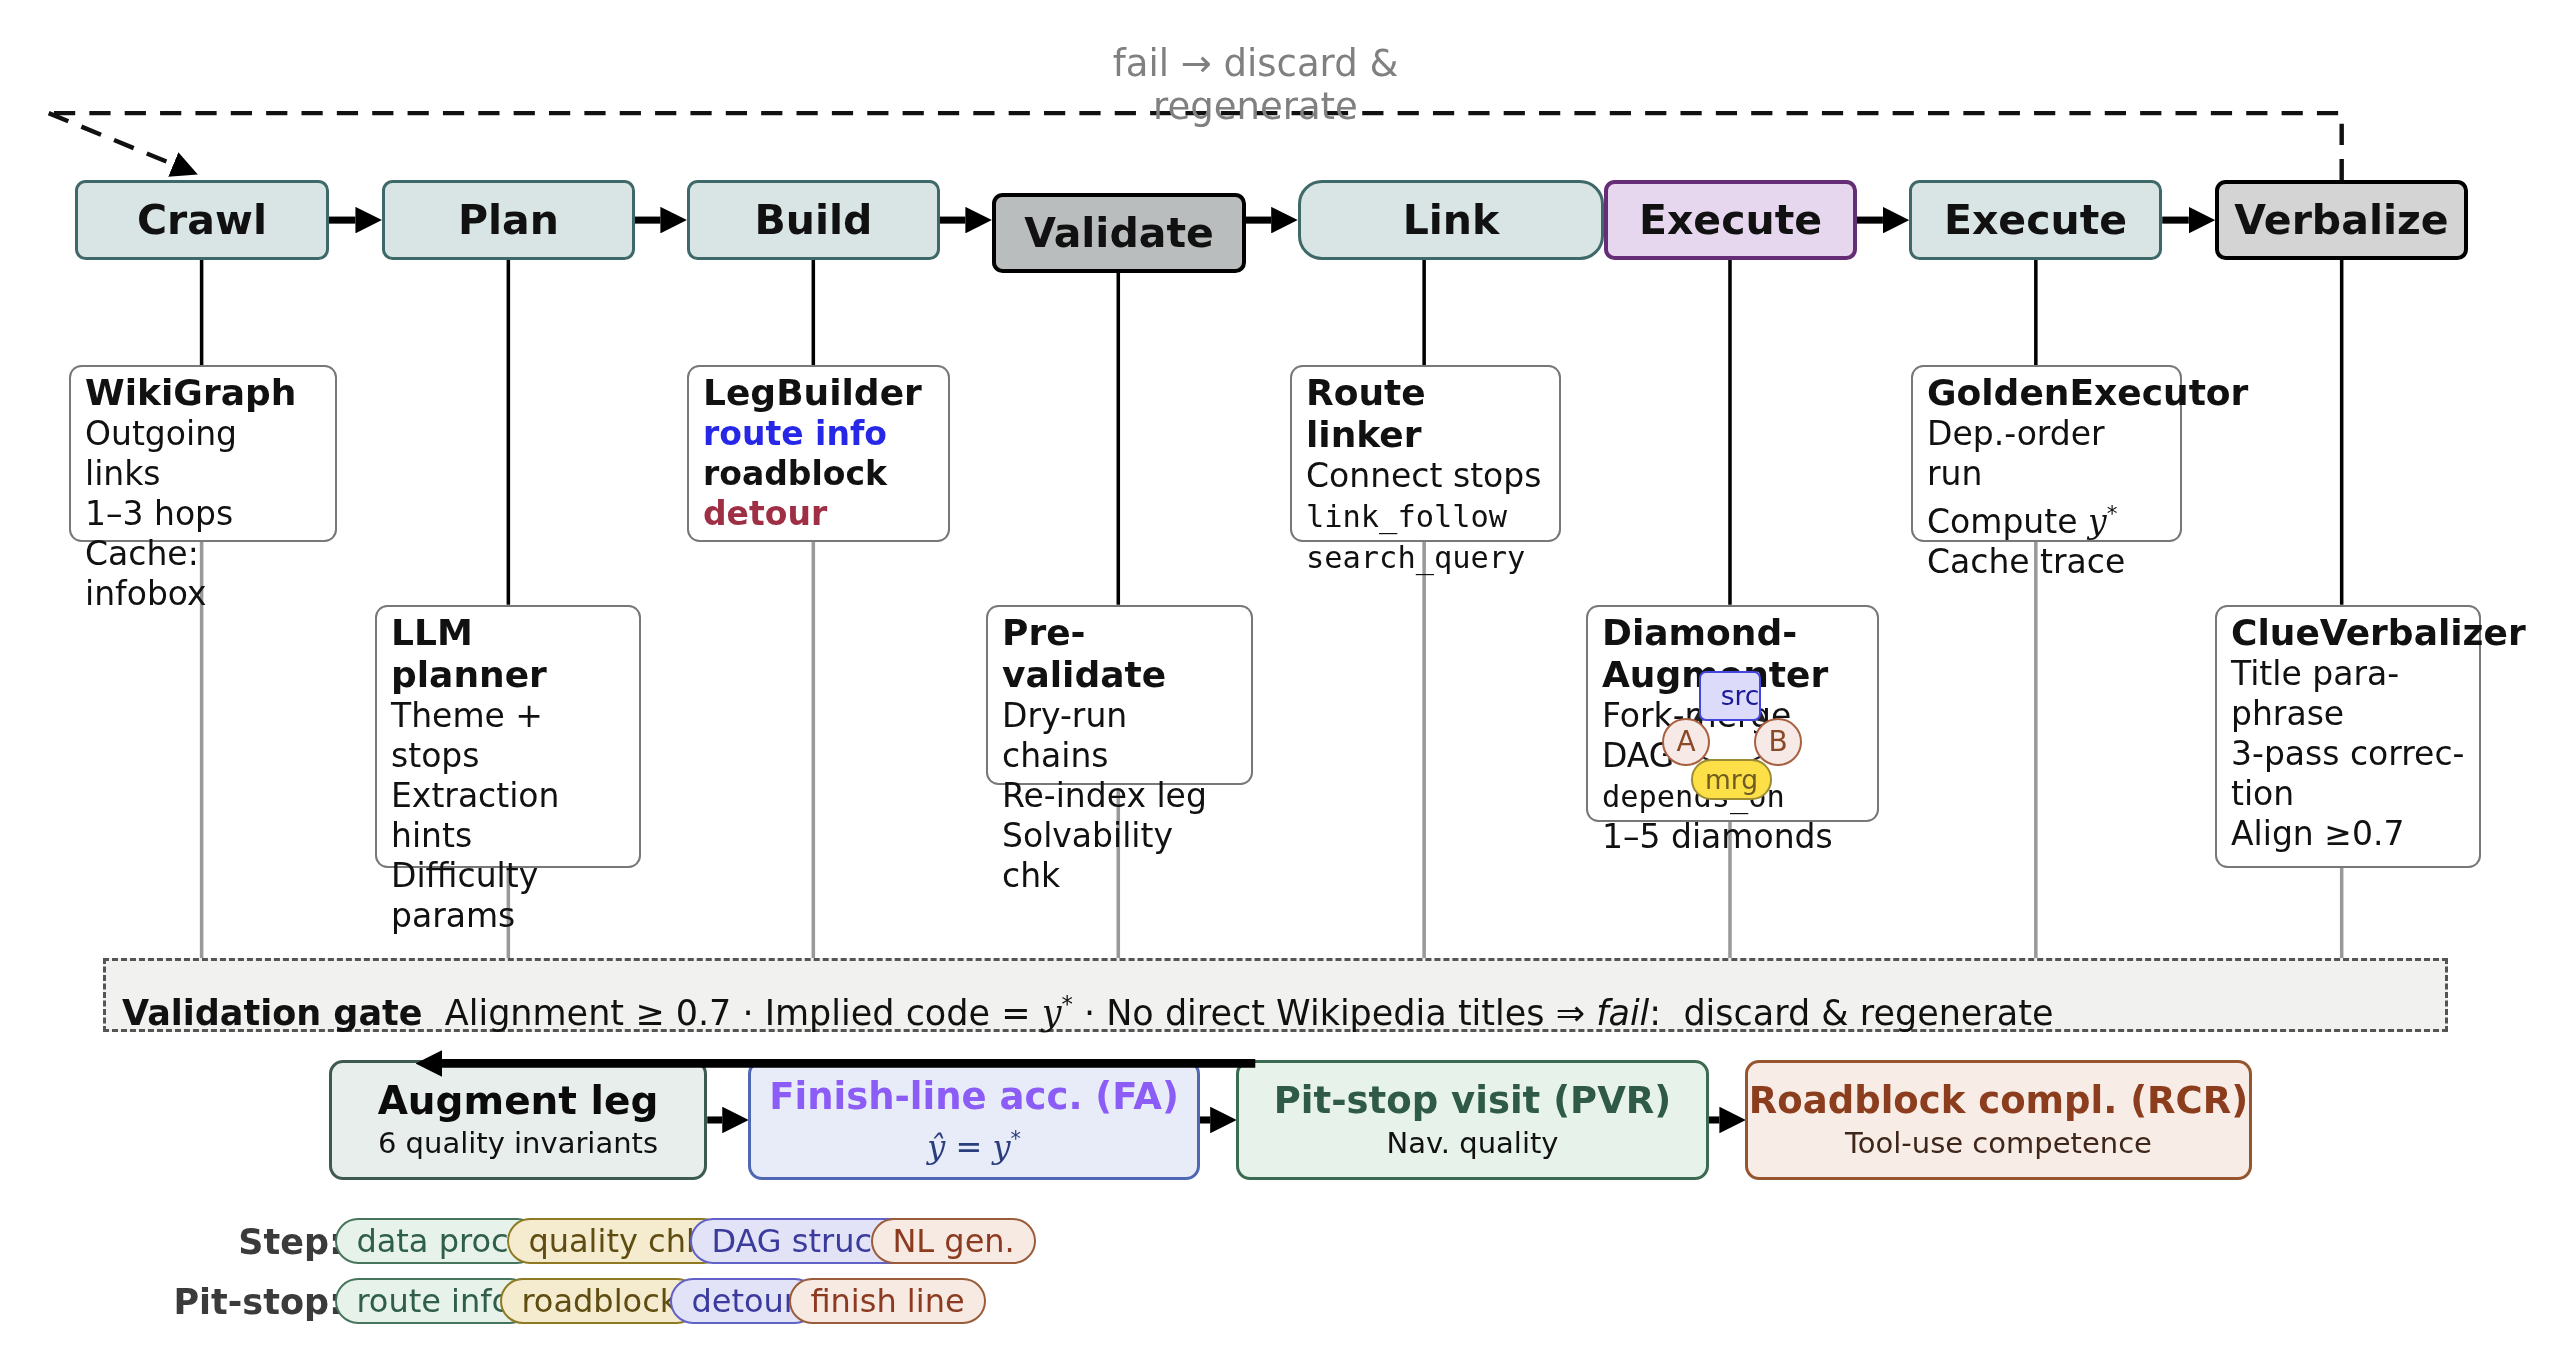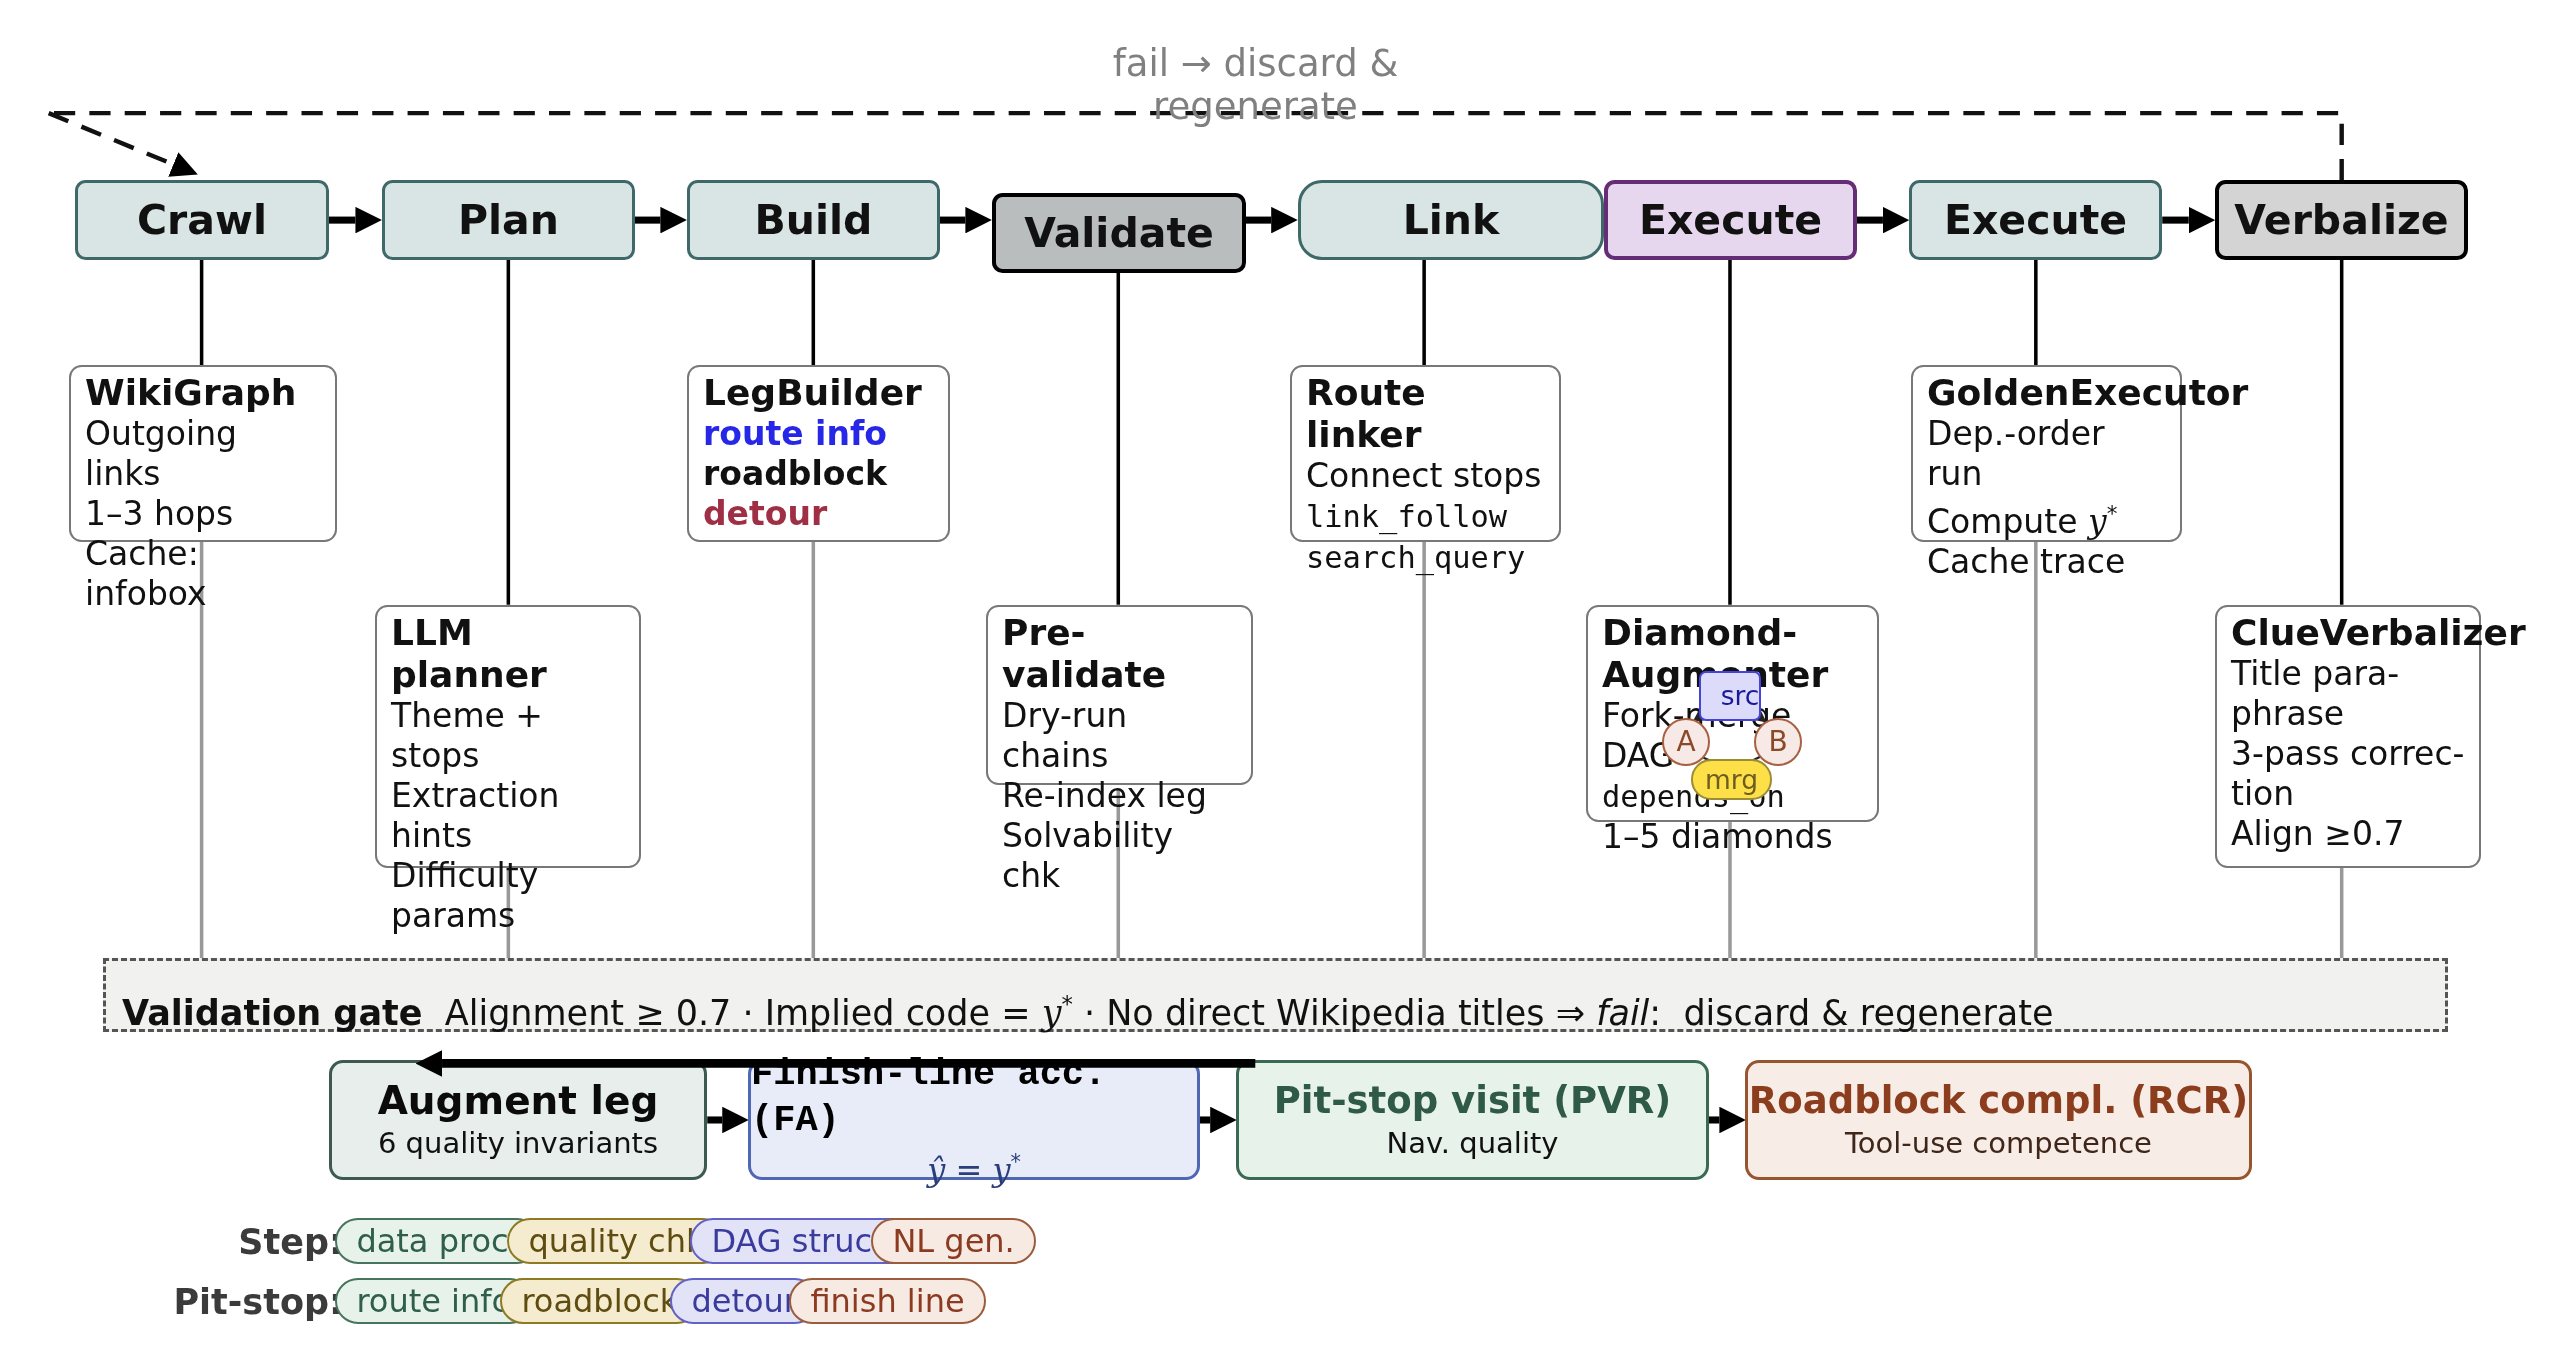--- a/index.html
+++ b/index.html
@@ -41,21 +41,21 @@
         padding-left:16px;font-size:35px;z-index:2;}
   .gate .line{white-space:pre-wrap;margin-top:34px;}
   
   .outcome{position:absolute;top:1060px;height:120px;border-radius:14px;box-sizing:border-box;
            display:flex;flex-direction:column;align-items:center;justify-content:center;z-index:2;}
   .outcome .otitle{font-weight:bold;font-size:37px;line-height:46px;}
   .outcome .osub{font-size:29px;line-height:39px;}
   .out-verified{left:329px;width:378px;background:#e7eeeb;border:3.5px solid #3c5a50;}
   .out-verified .otitle{font-size:39px;color:#0b0b0b;}
   .out-fa{left:748px;width:452px;background:#e8ecf9;border:3.5px solid #5068b4;}
-  .out-fa .otitle{color:#000000;font-family:Liberation Mono, monospace;}
+  .out-fa .otitle{color:#8b5cf6;}
   .out-fa .osub{color:#2a3d7c;font-size:32px;}
   .out-pvr{left:1236px;width:473px;background:#e7f2eb;border:3.5px solid #3a6a52;}
   .out-pvr .otitle{color:#2f5a47;}
   .out-rcr{left:1745px;width:507px;background:#f8ede6;border:3.5px solid #96552e;}
   .out-rcr .otitle{color:#8c3d1d;}
   .out-rcr .osub{color:#3f261a;}
   
   .legendlabel{position:absolute;left:133px;width:210px;text-align:right;font-weight:bold;
                font-size:35px;line-height:42px;color:#3b3b3b;z-index:2;}
   .pill{position:absolute;height:46px;border-radius:23px;display:flex;align-items:center;

